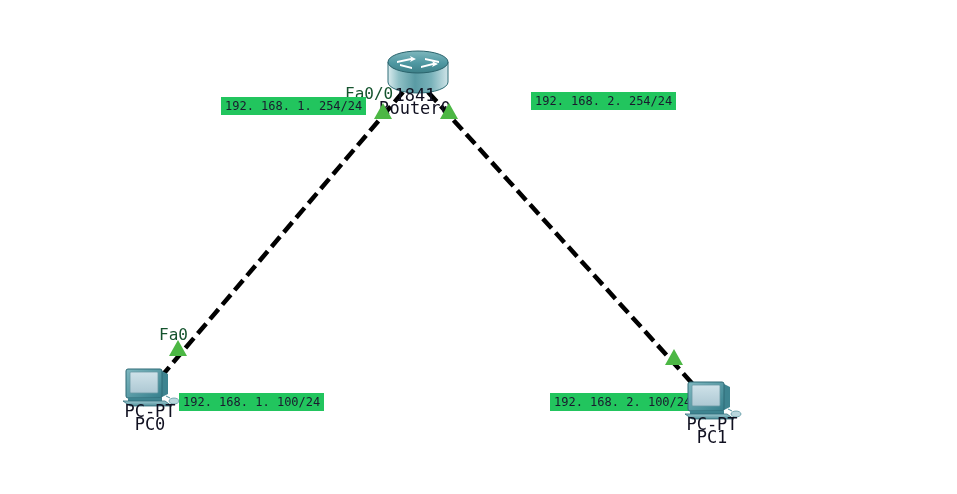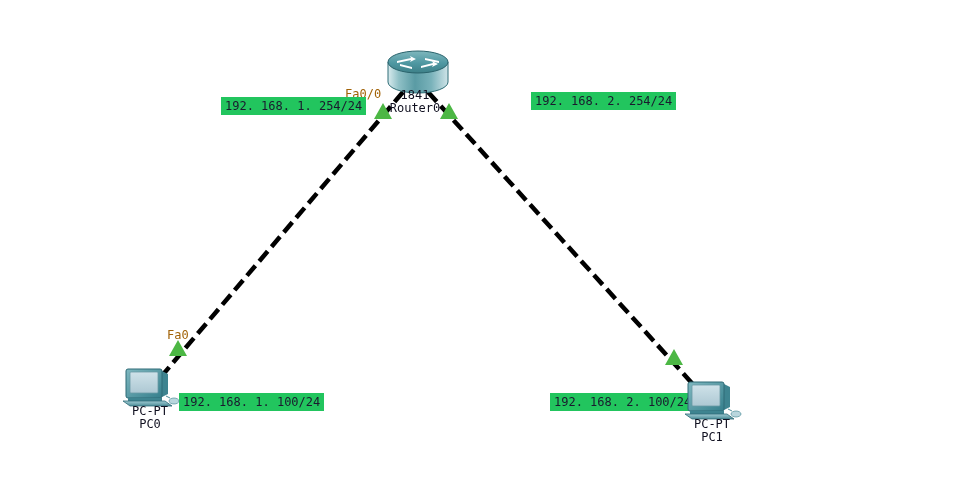--- a/index.html
+++ b/index.html
@@ -36,30 +36,30 @@
     color: #1a1a2e;
     background: #22c55e;
     letter-spacing: 0px;
     white-space: nowrap;
     line-height: 14px;
     padding: 2px 4px;
   }
   .iface-label {
     position: absolute;
     font-family: "DejaVu Sans Mono", "Liberation Mono", monospace;
-    font-size: 12px;
-    color: #a16207;
+    font-size: 16px;
+    color: #14532d;
     background: transparent;
     white-space: nowrap;
     line-height: 14px;
   }
   .device-label {
     position: absolute;
     font-family: "DejaVu Sans Mono", "Liberation Mono", monospace;
-    font-size: 12px;
+    font-size: 17px;
     color: #101020;
     text-align: center;
     white-space: nowrap;
     line-height: 13px;
   }
   .device-label .l1, .device-label .l2 { display: block; }
 
   
   .status-tri {
     position: absolute;
@@ -131,21 +131,21 @@
   <div class="status-tri" style="left:440px; top:103px;"></div>
 
   <div class="ip-label" style="left:221px; top:97px;">192. 168. 1. 254/24</div>
 
   <div class="ip-label" style="left:487px; top:92px;margin-left:44px;">192. 168. 2. 254/24</div>
 
   <div class="ip-label" style="left:179px; top:393px;text-align:center;">192. 168. 1. 100/24</div>
 
   <div class="ip-label" style="left:550px; top:393px;">192. 168. 2. 100/24</div>
 
-  <div class="iface-label" style="left:167px; top:328px;text-align:right;">Fa0</div>
+  <div class="iface-label" style="left:159px; top:328px;text-align:right;">Fa0</div>
 
   <div class="status-tri" style="left:169px; top:340px;"></div>
 
   <div class="pc-icon" style="left:120px; top:365px;">
     <svg width="62" height="44" viewBox="0 0 62 44" xmlns="http://www.w3.org/2000/svg">
       <defs>
         <linearGradient id="pcbez" x1="0" y1="0" x2="1" y2="1">
           <stop offset="0%" stop-color="#7fb8c0"></stop>
           <stop offset="100%" stop-color="#357f8c"></stop>
         </linearGradient>

